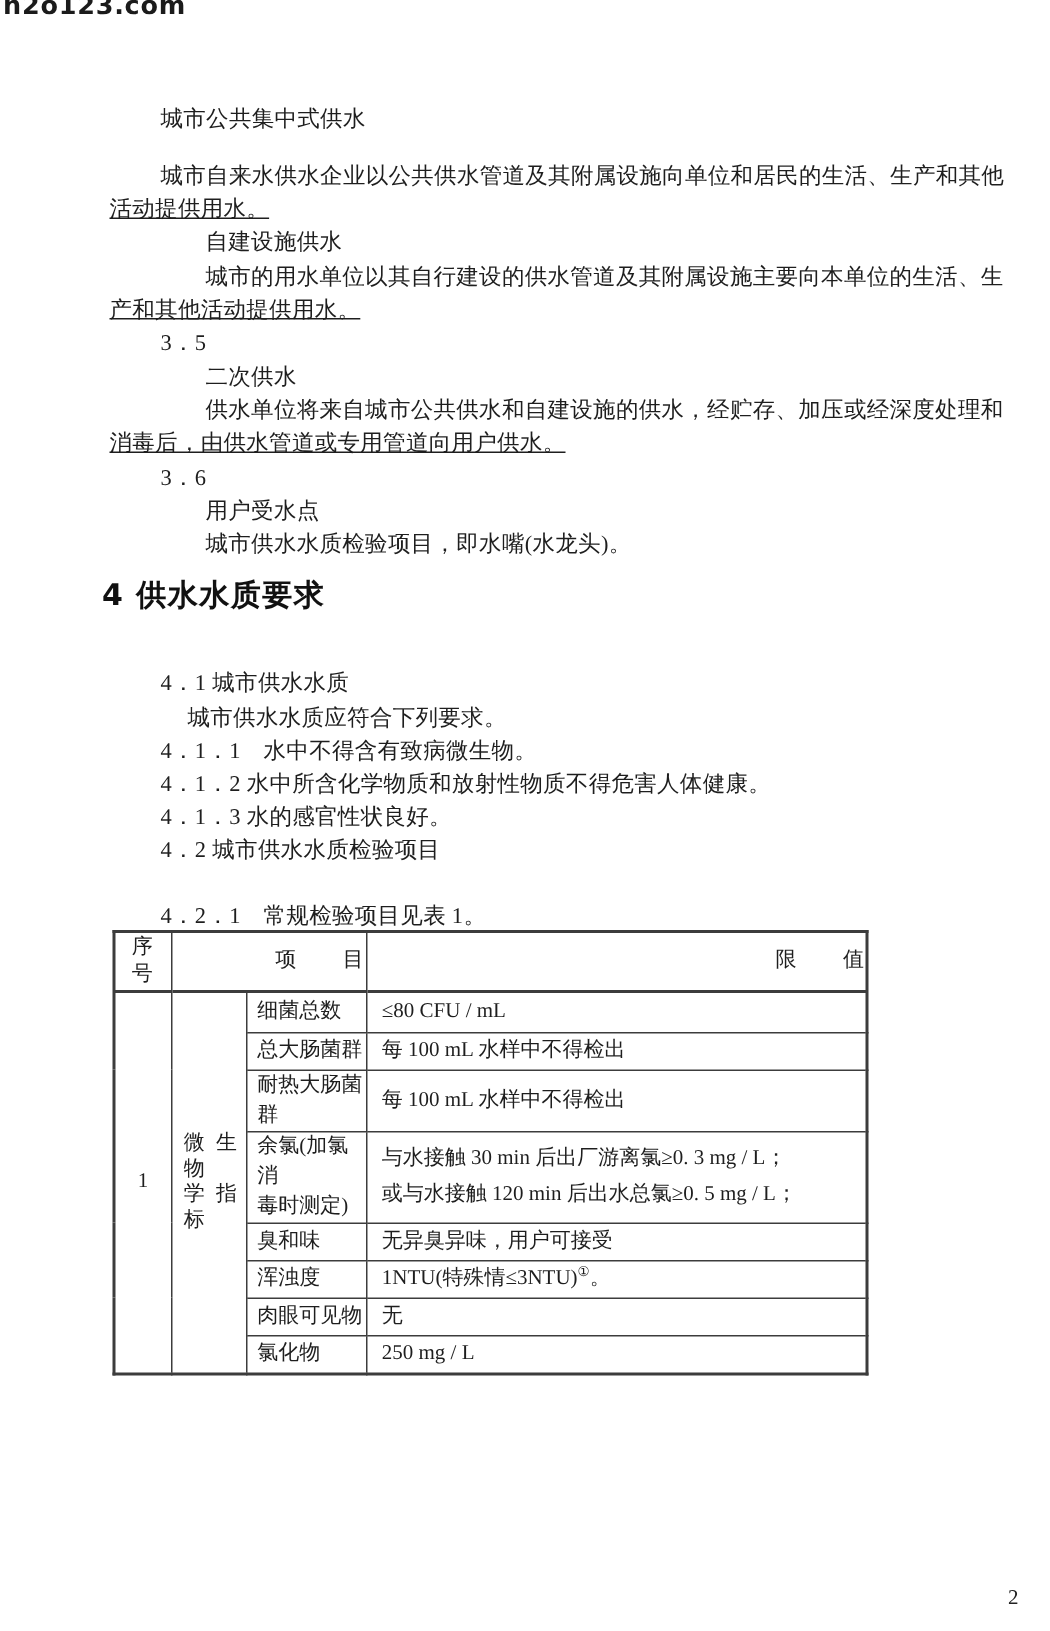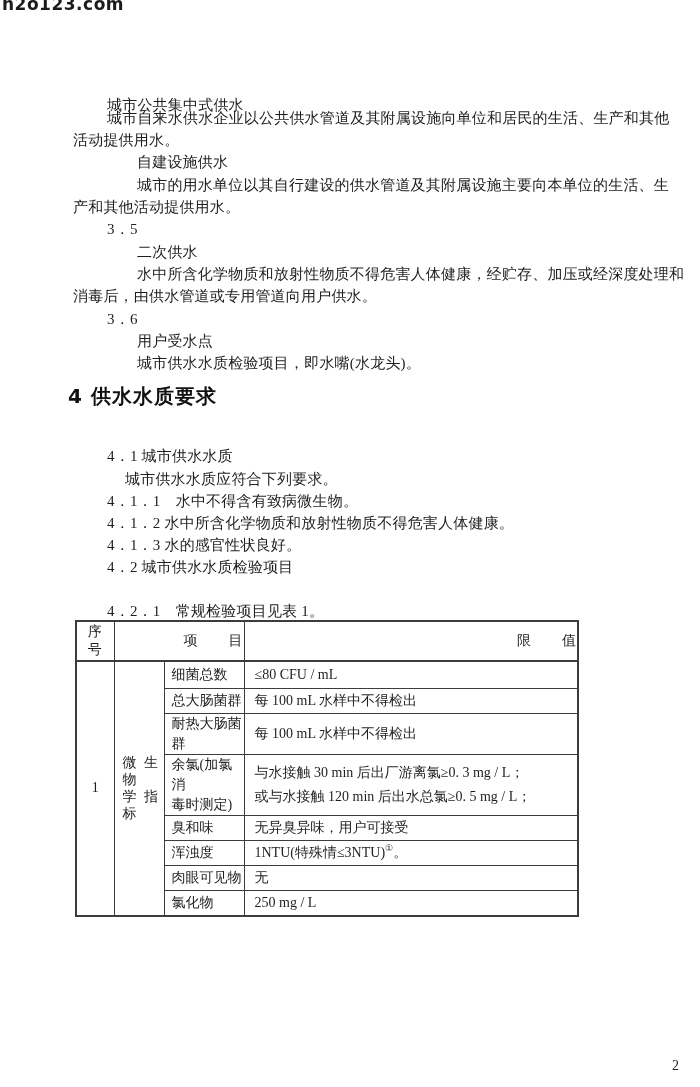--- a/index.html
+++ b/index.html
@@ -13,21 +13,21 @@
   
   .watermark{
     left:2px;top:-6px;font-family:"DejaVu Sans","Liberation Sans",sans-serif;
     font-weight:700;font-size:17px;color:#1b1b1b;letter-spacing:.5px;
   }
   
   .tline{
     position:absolute;font-size:15px;line-height:20px;white-space:nowrap;
     letter-spacing:.2px;color:#1e1e1e;
   }
-  .ind0{left:73px;}
+  .ind0{left:73px;text-decoration:underline;}
   .ind1{left:107px;}
   .ind1b{left:125px;}
   .ind2{left:137px;}
   
   .heading{
     left:68px;top:383px;
     font-family:"DejaVu Sans","Liberation Sans",sans-serif;
     font-weight:700;font-size:20px;color:#111;letter-spacing:1px;white-space:nowrap;
   }
   
@@ -51,29 +51,29 @@
   .t1 tr.hrow td{border-bottom:2px solid #3c3c3c;}
   .hd-no{white-space:pre-line;line-height:17px;}
   sup.fn{font-size:9px;vertical-align:super;line-height:0;}
   .pagenum{left:672px;top:1058px;font-size:14px;color:#222;}
 </style>
 </head>
 <body>
 
 <div class="abs watermark">h2o123.com</div>
 
-<div class="tline ind1" style="top:95px">城市公共集中式供水</div>
+<div class="tline ind1" style="top:70px">城市公共集中式供水</div>
 <div class="tline ind1" style="top:108px">城市自来水供水企业以公共供水管道及其附属设施向单位和居民的生活、生产和其他</div>
 <div class="tline ind0" style="top:130px">活动提供用水。</div>
 <div class="tline ind2" style="top:152px">自建设施供水</div>
 <div class="tline ind2" style="top:175px">城市的用水单位以其自行建设的供水管道及其附属设施主要向本单位的生活、生</div>
 <div class="tline ind0" style="top:197px">产和其他活动提供用水。</div>
 <div class="tline ind1" style="top:219px">3．5</div>
 <div class="tline ind2" style="top:242px">二次供水</div>
-<div class="tline ind2" style="top:264px">水中所含化学物质和放射性物质不得危害人体健康，经贮存、加压或经深度处理和</div>
+<div class="tline ind2" style="top:264px">供水单位将来自城市公共供水和自建设施的供水，经贮存、加压或经深度处理和</div>
 <div class="tline ind0" style="top:286px">消毒后，由供水管道或专用管道向用户供水。</div>
 <div class="tline ind1" style="top:309px">3．6</div>
 <div class="tline ind2" style="top:331px">用户受水点</div>
 <div class="tline ind2" style="top:353px">城市供水水质检验项目，即水嘴(水龙头)。</div>
 
 <div class="abs heading">4 供水水质要求</div>
 
 <div class="tline ind1" style="top:446px">4．1 城市供水水质</div>
 <div class="tline ind1b" style="top:469px">城市供水水质应符合下列要求。</div>
 <div class="tline ind1" style="top:491px">4．1．1　水中不得含有致病微生物。</div>

